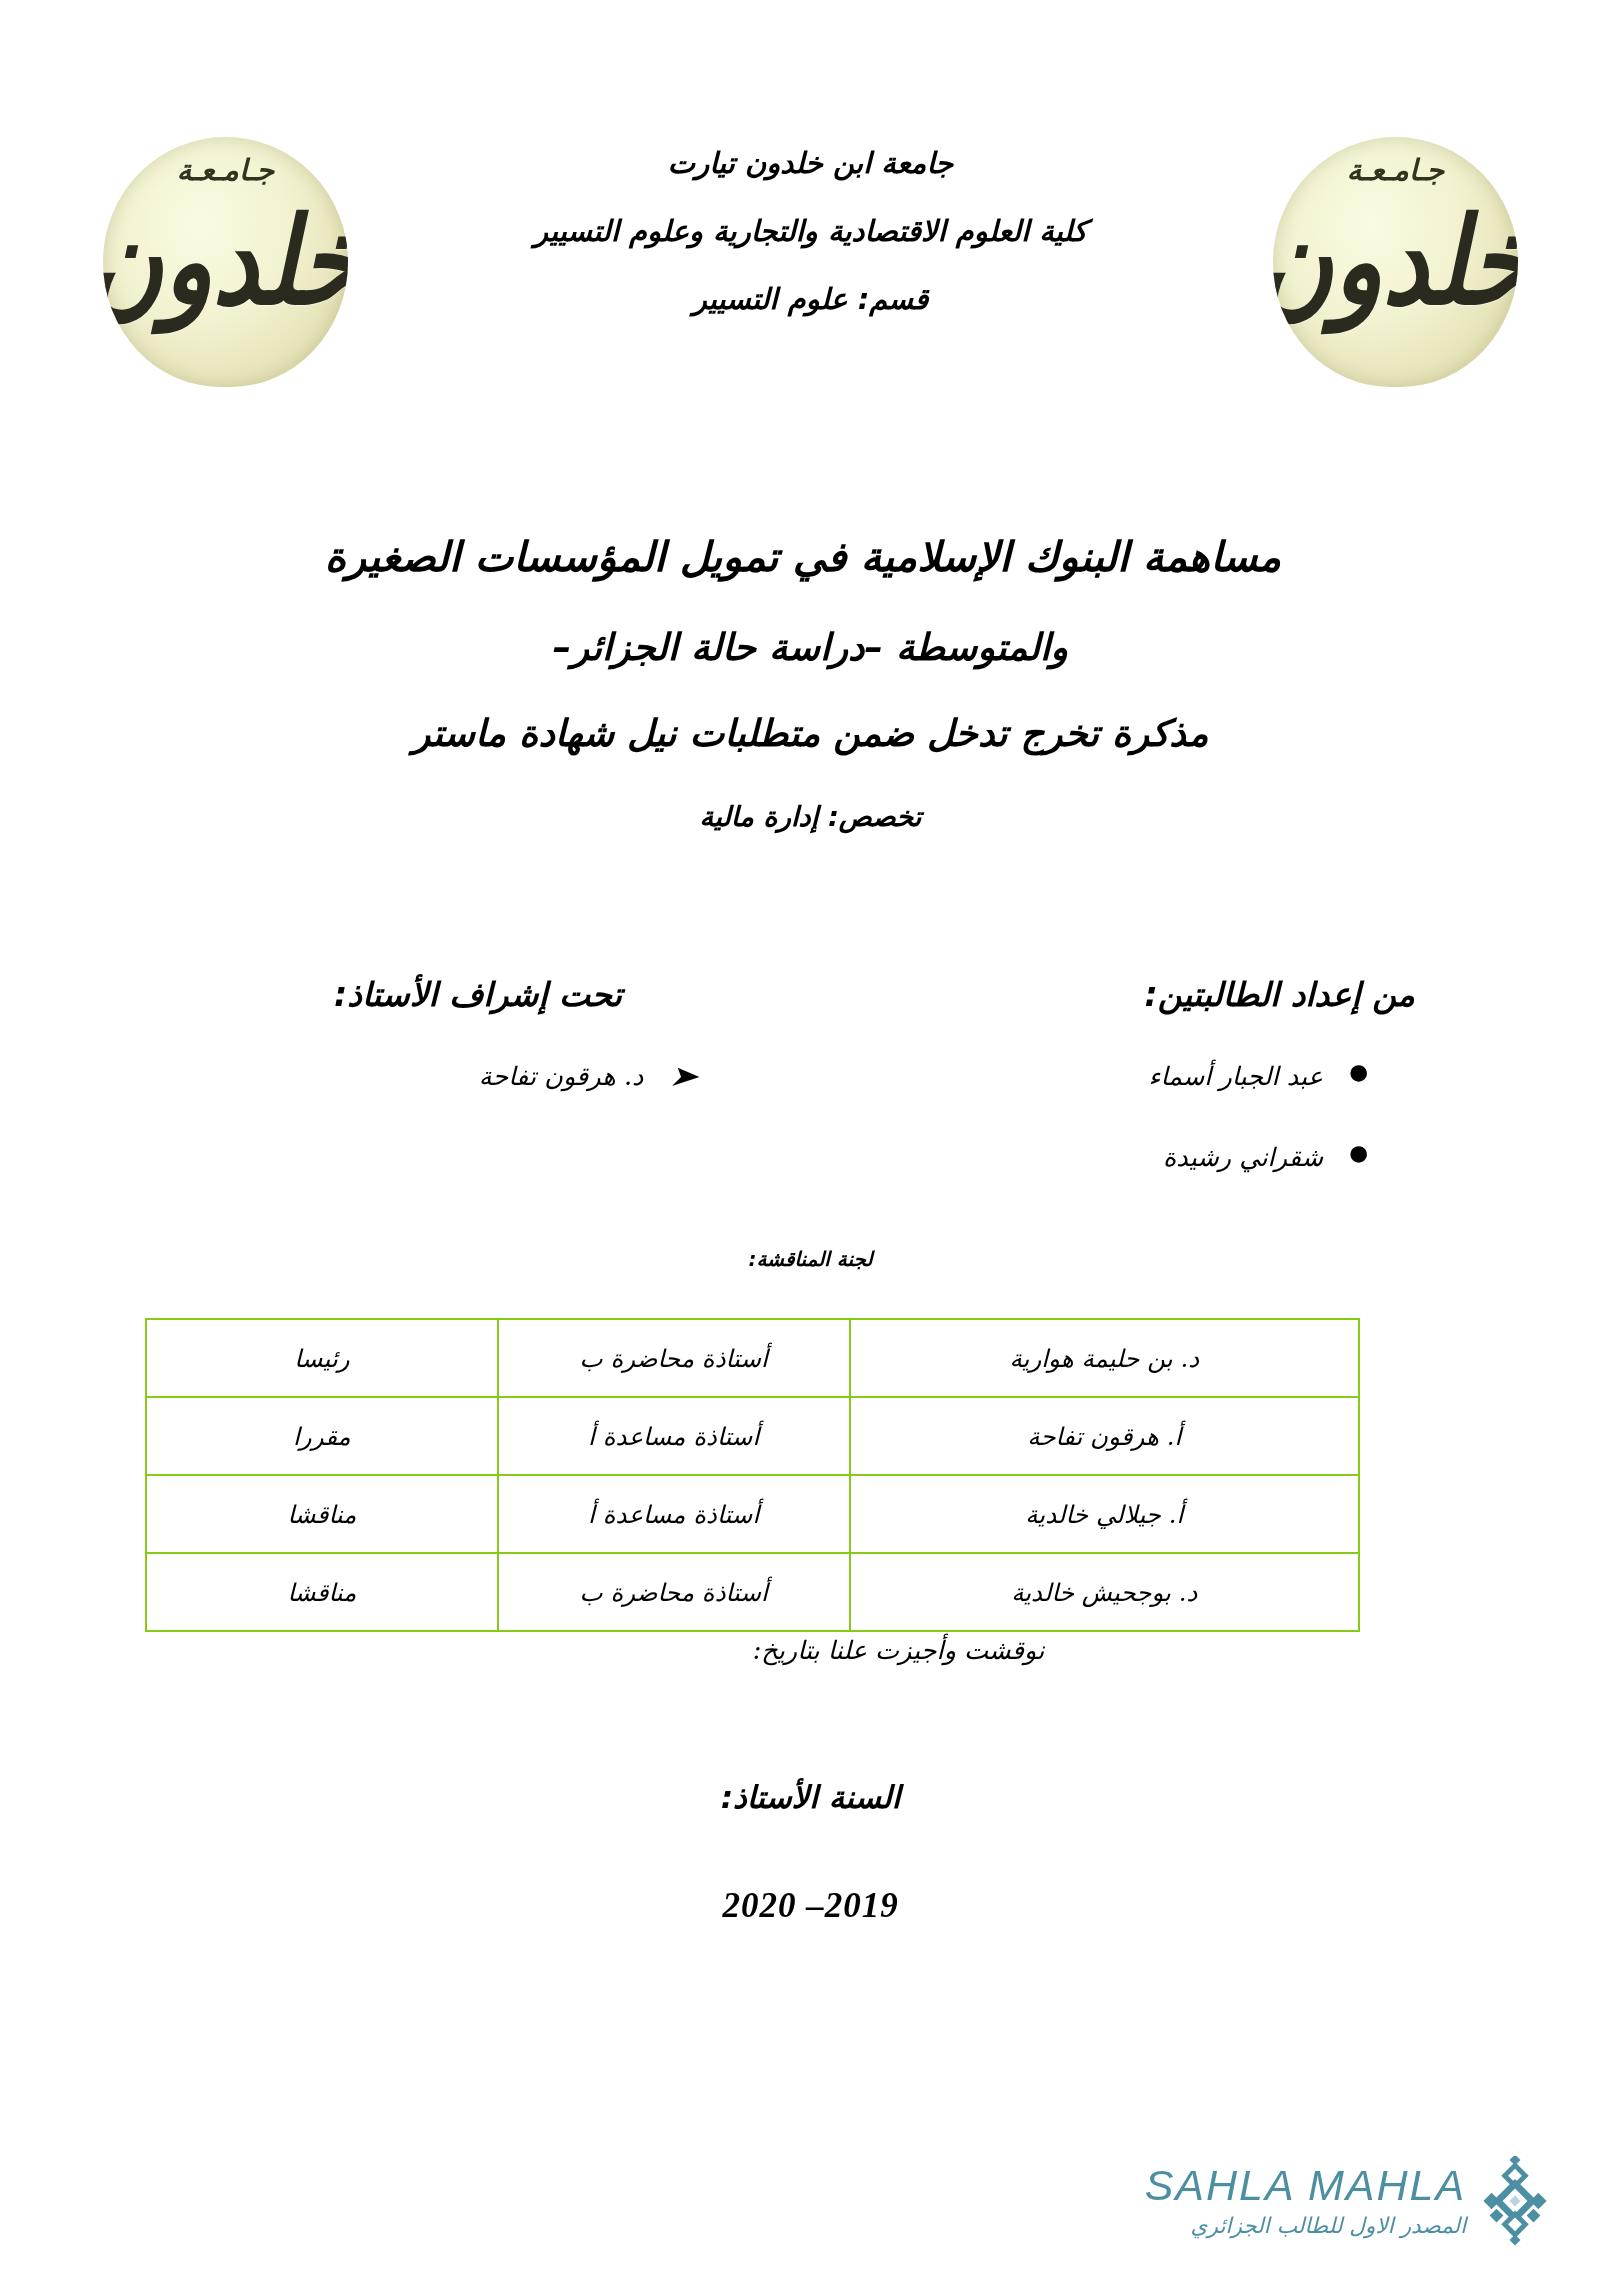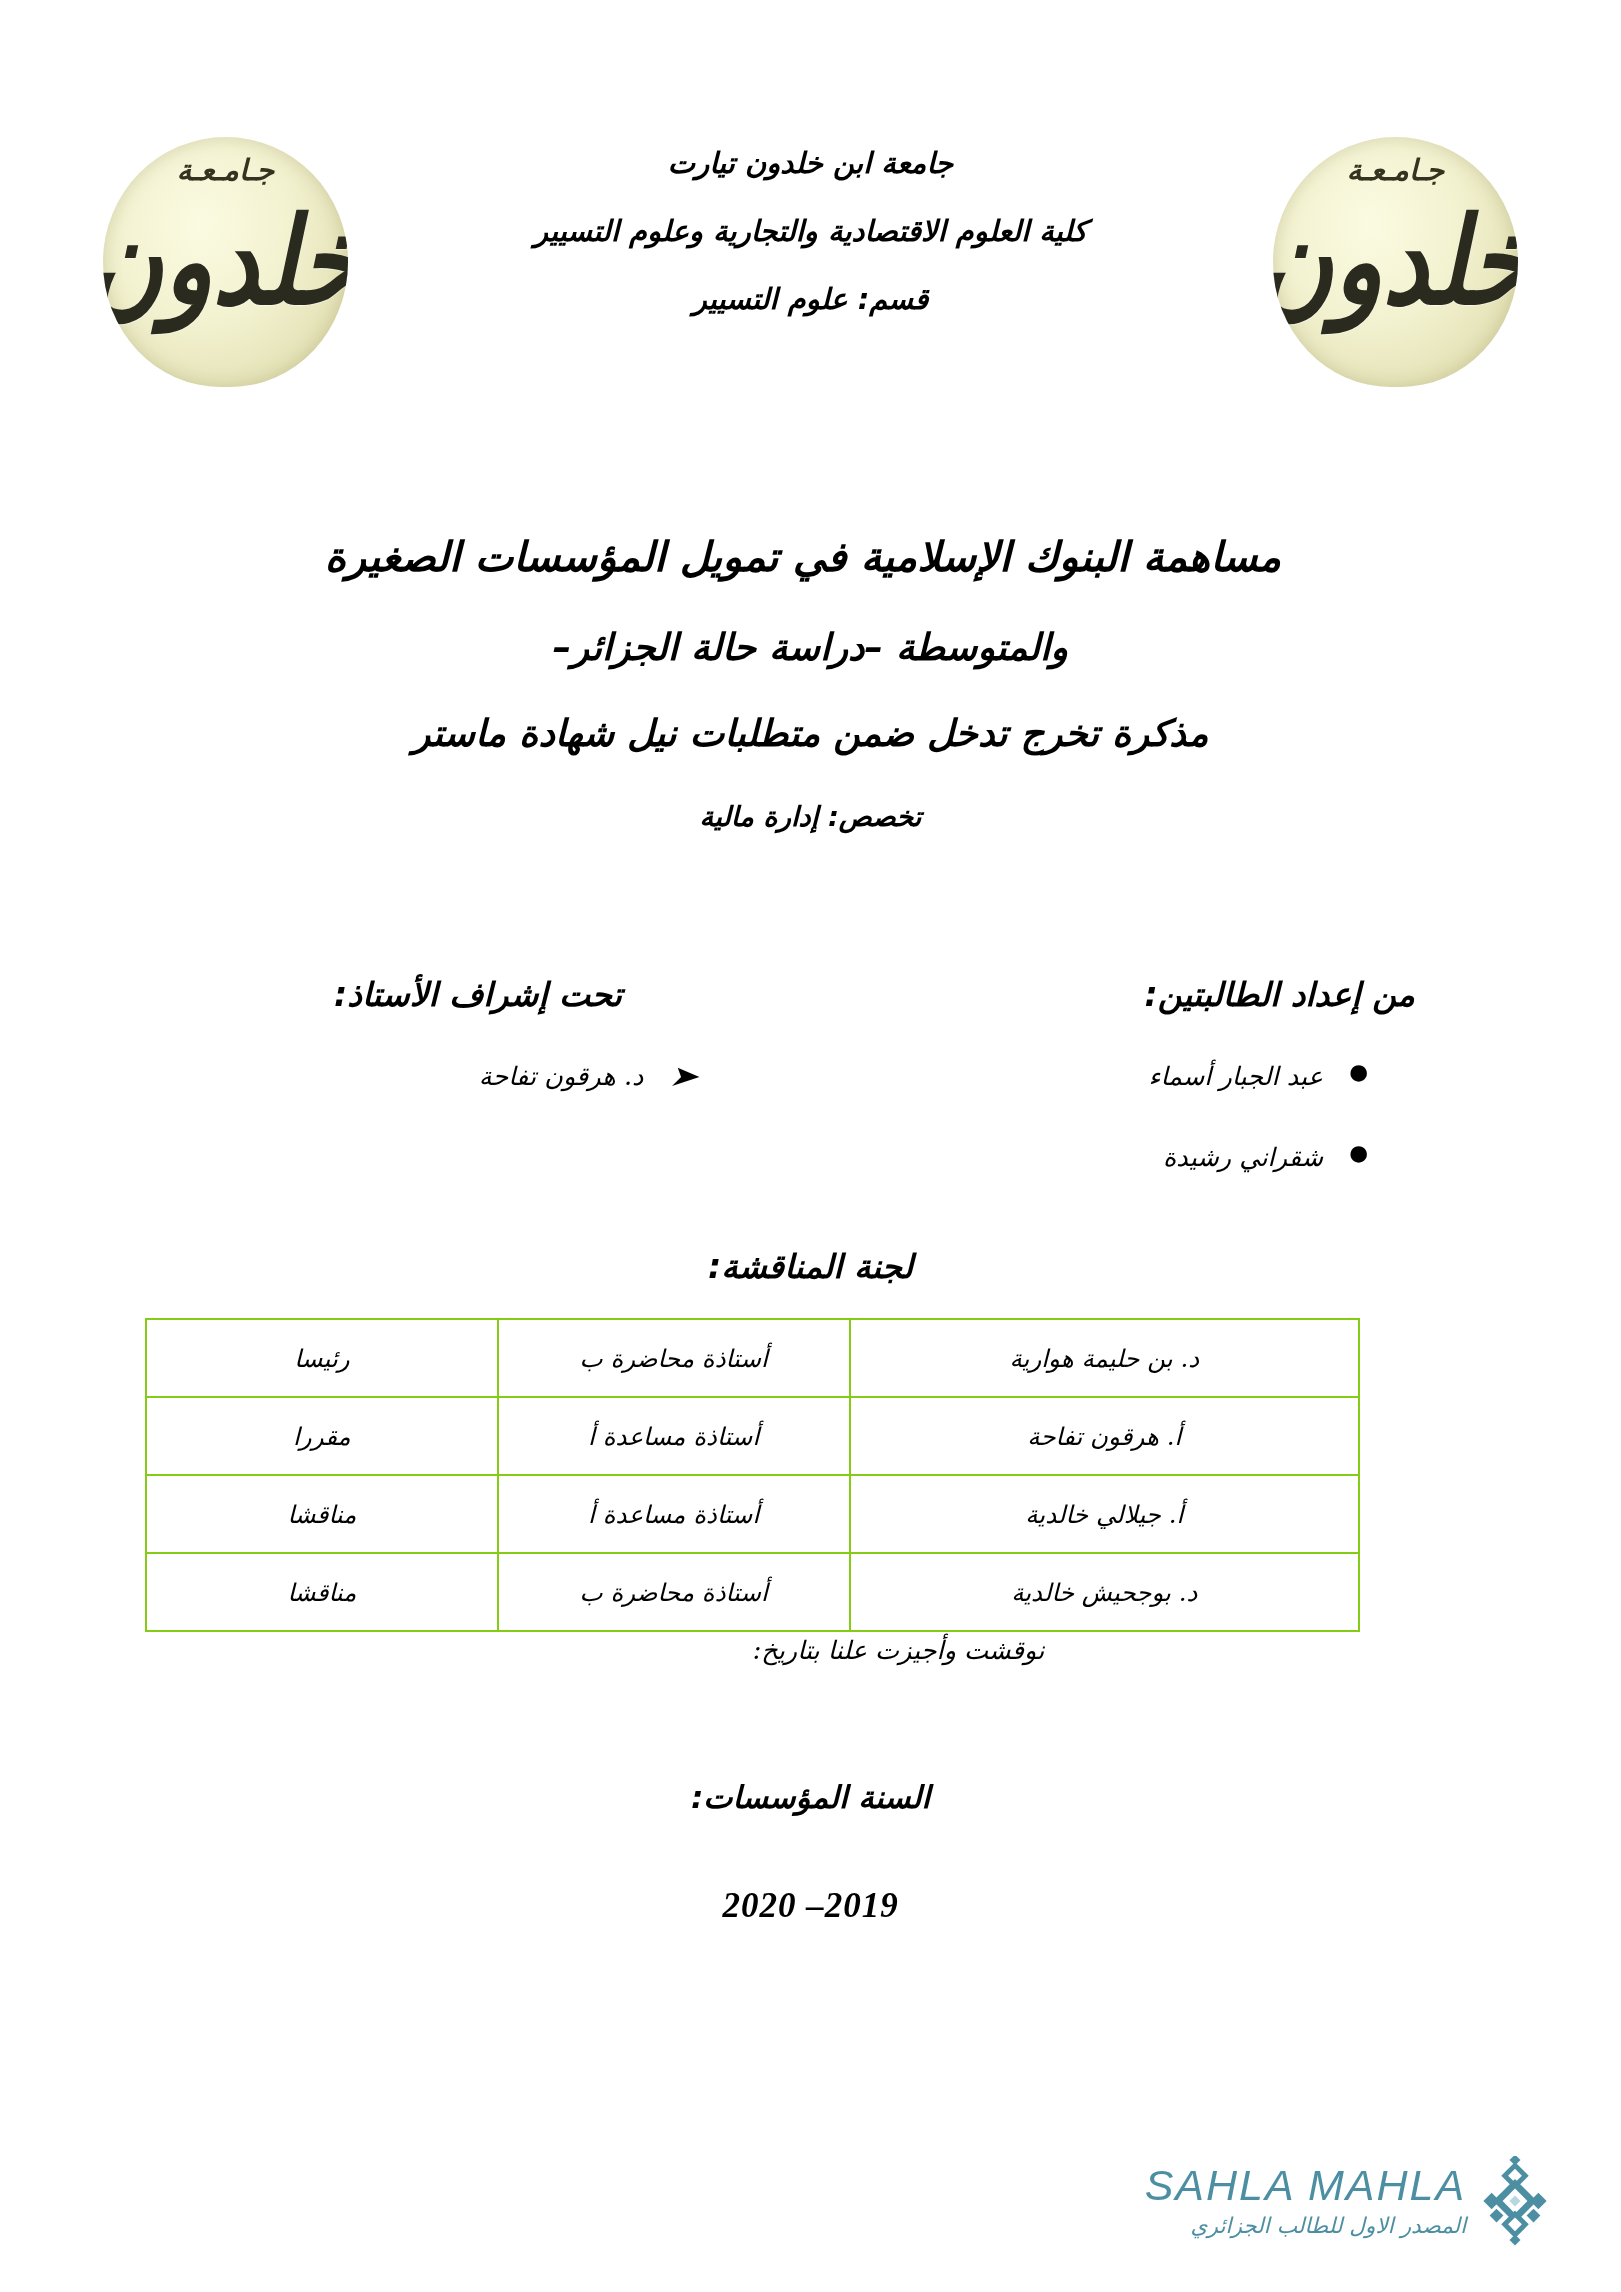--- a/index.html
+++ b/index.html
@@ -192,21 +192,21 @@
 
   
   .jury-label {
     position: absolute;
     top: 1247px;
     left: 0;
     width: 100%;
     text-align: center;
     font-family: "DejaVu Sans", sans-serif;
     font-weight: bold;
-    font-size: 33px;
+    font-size: 20px;
     direction: rtl;
   }
   .jury-table-wrap {
     position: absolute;
     top: 1318px;
     left: 145px;
     width: 1215px;
   }
   table.jury {
     width: 100%;
@@ -375,21 +375,21 @@
           <td class="c-rank">أستاذة محاضرة ب</td>
           <td class="c-role">مناقشا</td>
         </tr>
       </tbody>
     </table>
   </div>
 
   <div class="defense-date">نوقشت وأجيزت علنا بتاريخ:</div>
 
   <div class="year-block">
-    <p class="year-label">السنة المؤسسات:</p>
+    <p class="year-label">السنة الأستاذ:</p>
     <p class="year-value">2020 –2019</p>
   </div>
 
   <div class="footer-logo">
     <div class="footer-text">
       <div class="footer-brand">SAHLA MAHLA</div>
       <div class="footer-tagline">المصدر الاول للطالب الجزائري</div>
     </div>
     <svg class="footer-mark" viewBox="0 0 76 92">
       <g fill="#4d8fa2">

